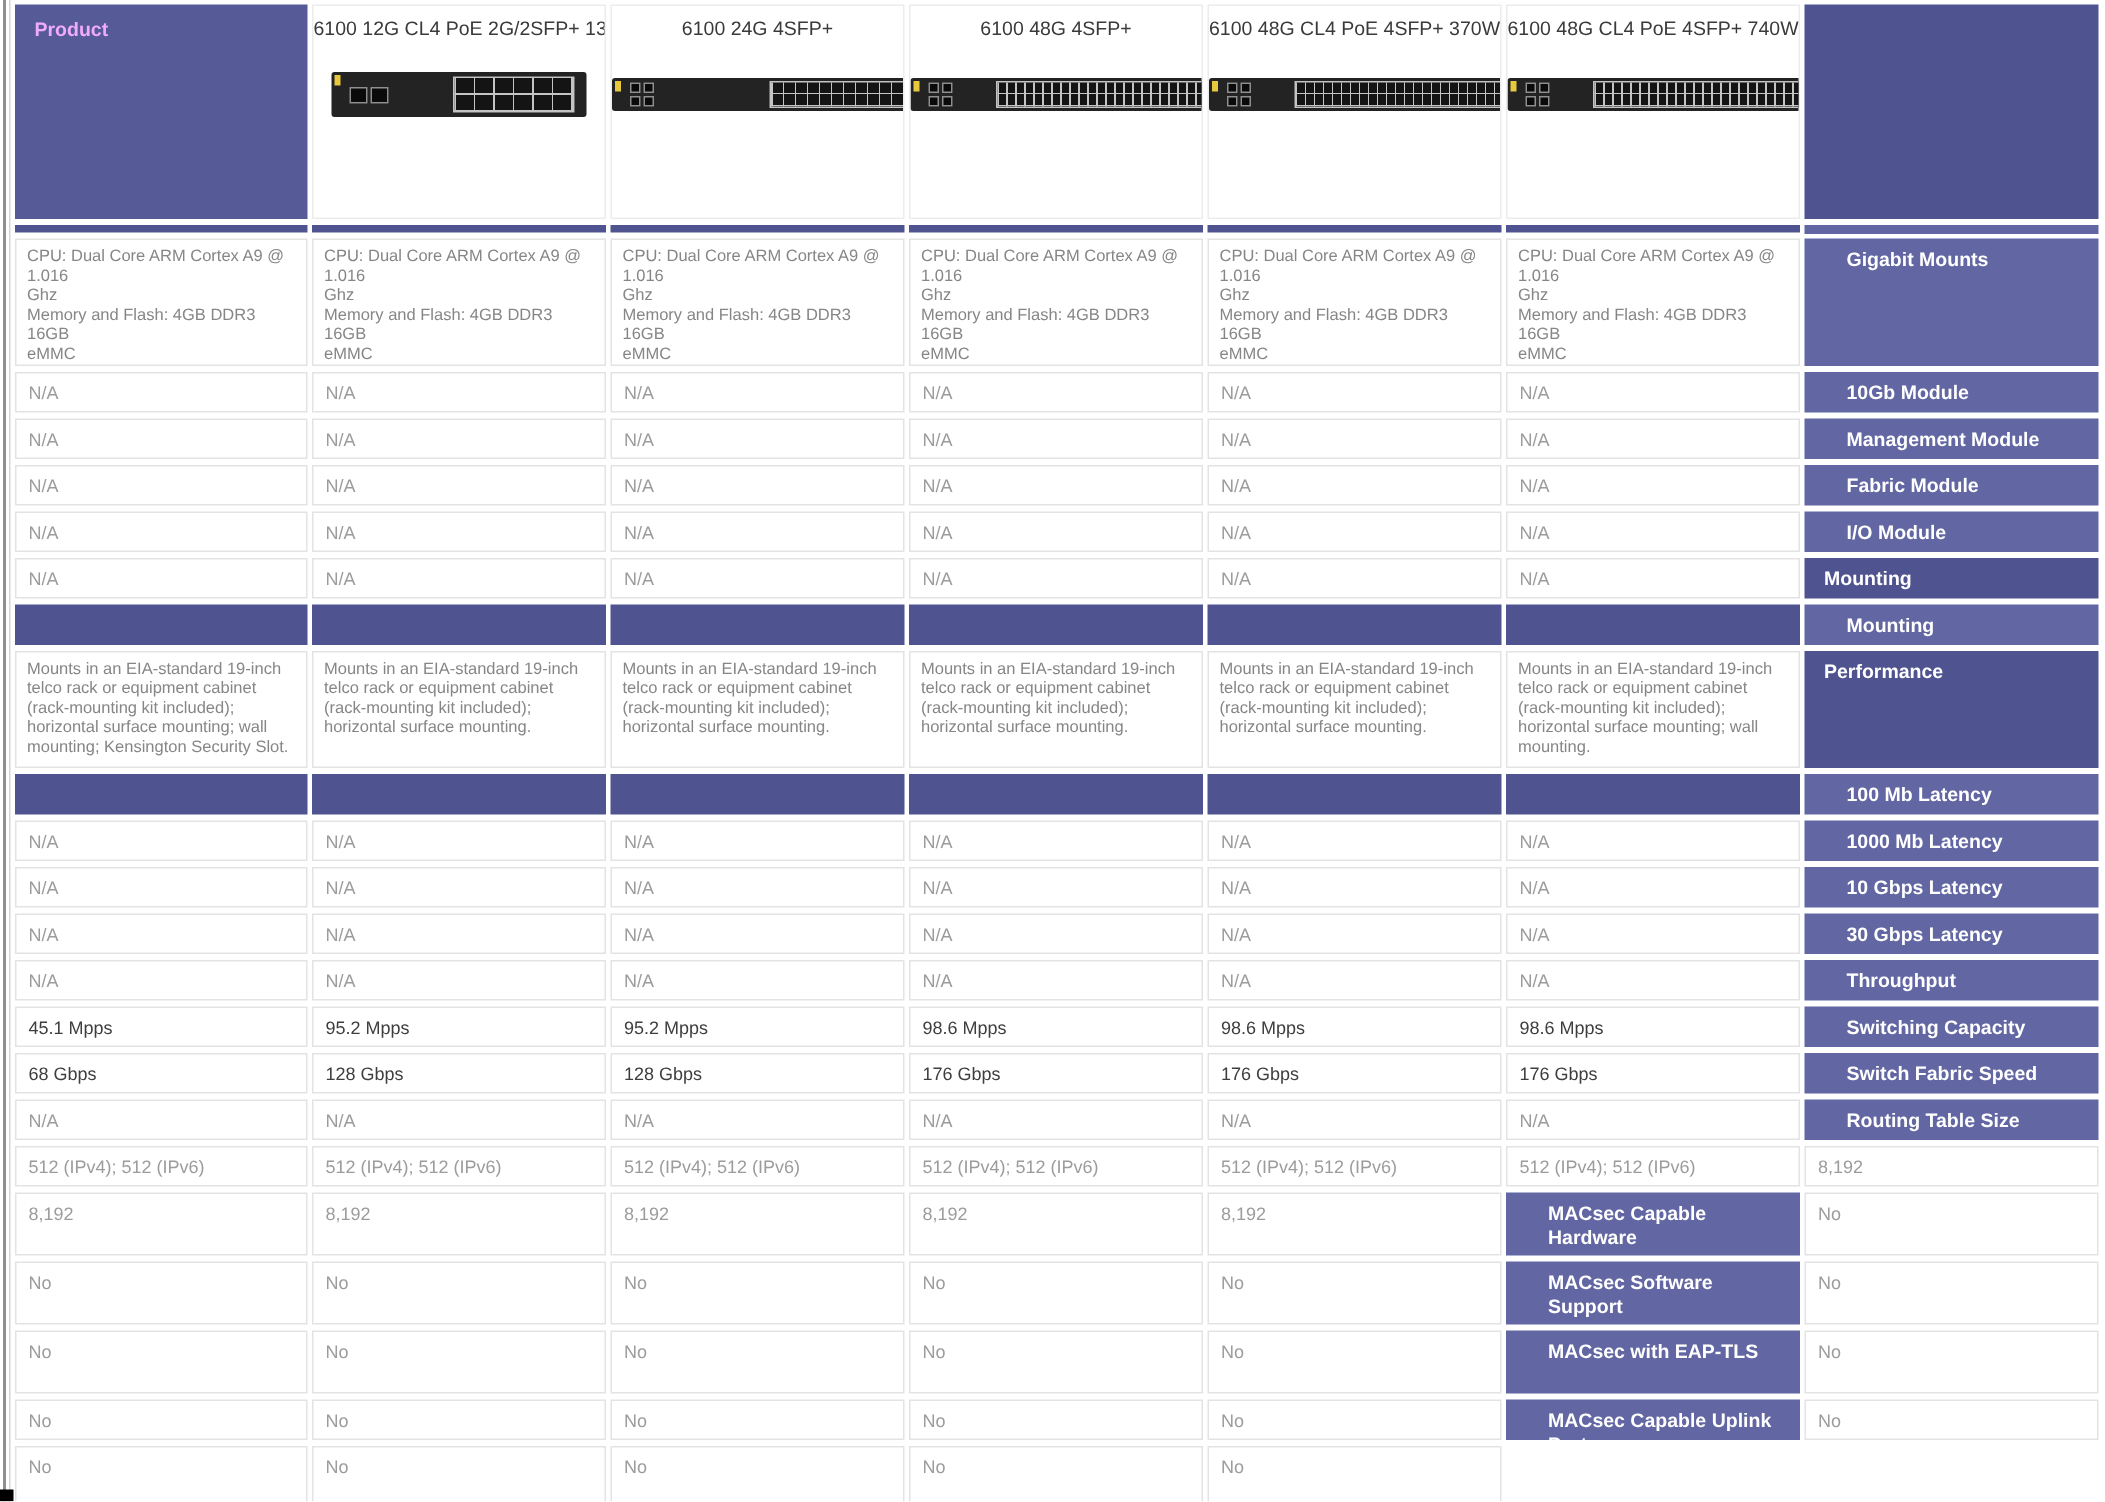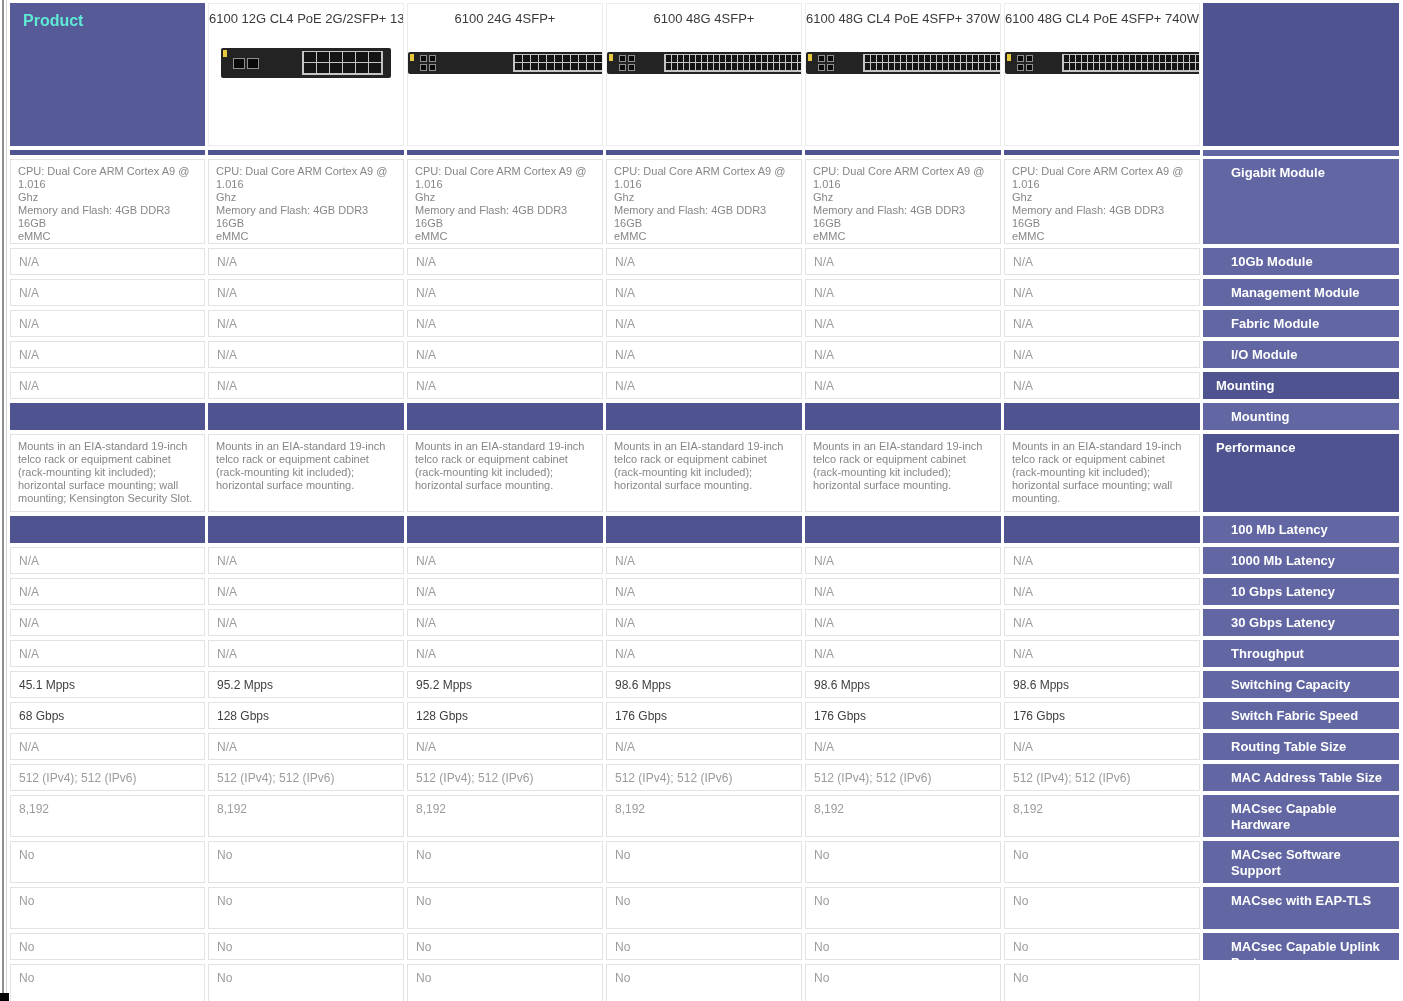--- a/index.html
+++ b/index.html
@@ -9,22 +9,22 @@
   .left-strip::before{content:"";position:absolute;left:2px;top:0;width:2px;height:100%;background:#8f8f8f;}
   .left-strip::after{content:"";position:absolute;left:6px;top:0;width:1px;height:100%;background:#d5d5d5;}
   .scroll-corner{position:absolute;left:0;bottom:0;width:9px;height:8px;background:#000;}
 
   .grid{position:absolute;left:10px;top:3px;display:grid;
         grid-template-columns:195px repeat(6,196px);
         grid-template-rows:143px 5px 85px repeat(5,27px) 27px 78px 27px repeat(8,27px) 42px 42px 42px 27px 60px;
         row-gap:4px;column-gap:3px;background:#fff;}
   .cell{box-sizing:border-box;overflow:hidden;}
 
-  .corner{background:var(--corner_header,#565B97);color:#5eead4;font-weight:bold;
-          font-size:16px;padding:9px 8px 0 13px;}
+  .corner{background:var(--corner_header,#565B97);color:#f0abfc;font-weight:bold;
+          font-size:13px;padding:9px 8px 0 13px;}
   .phead{background:#fff;border:1px solid #ececec;text-align:center;}
   .ptitle{font-size:13px;color:var(--header_text,#3a3a3a);padding-top:7px;white-space:nowrap;}
 
   .sechead,.secband,.secfill{background:var(--accent_section,#4F5490);}
   .sechead{color:#fff;font-weight:bold;font-size:13px;padding:6px 8px 0 13px;}
 
   .rowlab{background:var(--accent_label,#6267A3);color:#fff;font-weight:bold;
           font-size:13px;line-height:16px;padding:6px 16px 0 28px;}
 
   .val{background:#fff;border:1px solid #e3e3e3;color:var(--value_gray,#9c9c9c);
@@ -161,21 +161,21 @@
 Ghz
 Memory and Flash: 4GB DDR3 16GB
 eMMC
 Packet Buffer: 1MB</div>
       <div class="cell val para">CPU: Dual Core ARM Cortex A9 @
 1.016
 Ghz
 Memory and Flash: 4GB DDR3 16GB
 eMMC
 Packet Buffer: 1MB</div>
-      <div class="cell rowlab">Gigabit Module</div>
+      <div class="cell rowlab">Gigabit Mounts</div>
       <div class="cell val">N/A</div>
       <div class="cell val">N/A</div>
       <div class="cell val">N/A</div>
       <div class="cell val">N/A</div>
       <div class="cell val">N/A</div>
       <div class="cell val">N/A</div>
       <div class="cell rowlab">10Gb Module</div>
       <div class="cell val">N/A</div>
       <div class="cell val">N/A</div>
       <div class="cell val">N/A</div>
@@ -273,21 +273,20 @@
       <div class="cell val">N/A</div>
       <div class="cell val">N/A</div>
       <div class="cell val">N/A</div>
       <div class="cell rowlab">Routing Table Size</div>
       <div class="cell val">512 (IPv4); 512 (IPv6)</div>
       <div class="cell val">512 (IPv4); 512 (IPv6)</div>
       <div class="cell val">512 (IPv4); 512 (IPv6)</div>
       <div class="cell val">512 (IPv4); 512 (IPv6)</div>
       <div class="cell val">512 (IPv4); 512 (IPv6)</div>
       <div class="cell val">512 (IPv4); 512 (IPv6)</div>
-      <div class="cell rowlab">MAC Address Table Size</div>
       <div class="cell val">8,192</div>
       <div class="cell val">8,192</div>
       <div class="cell val">8,192</div>
       <div class="cell val">8,192</div>
       <div class="cell val">8,192</div>
       <div class="cell val">8,192</div>
       <div class="cell rowlab">MACsec Capable Hardware</div>
       <div class="cell val">No</div>
       <div class="cell val">No</div>
       <div class="cell val">No</div>

